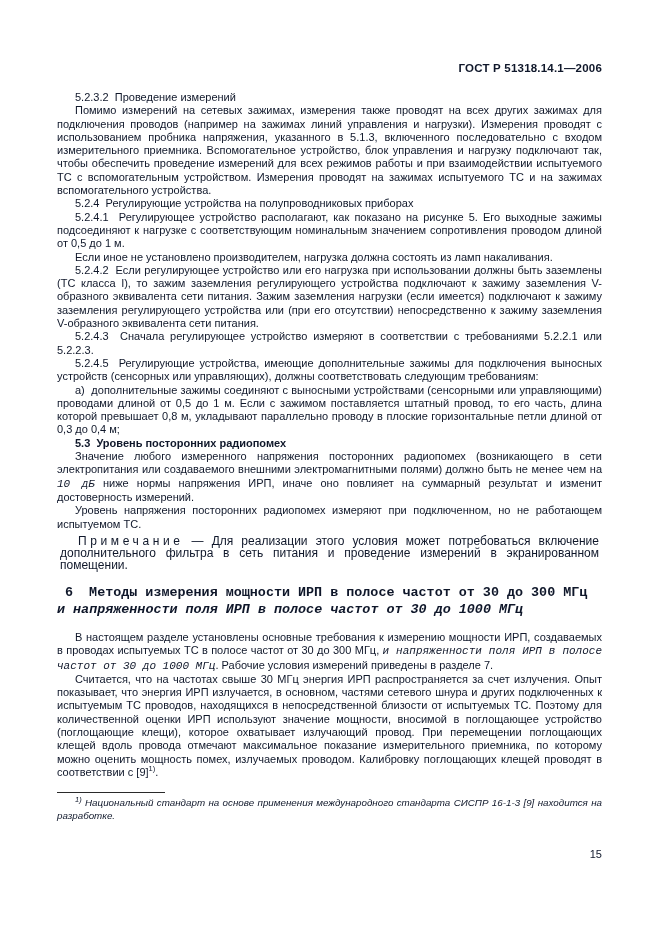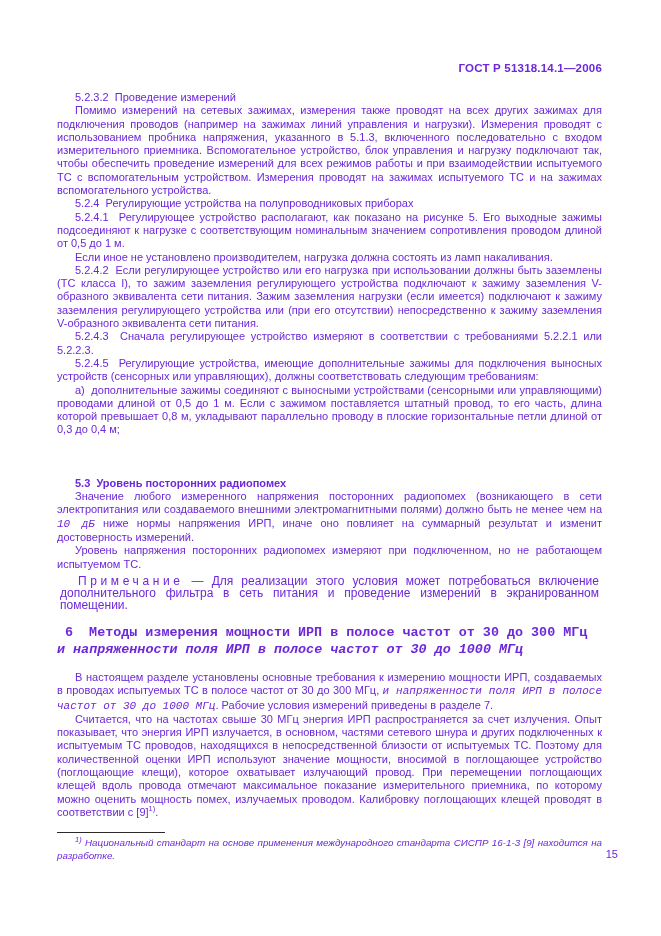--- a/index.html
+++ b/index.html
@@ -2,21 +2,21 @@
 <html lang="ru"><head>
 <meta charset="utf-8">
 <style>
   html, body { margin: 0; padding: 0; background: #ffffff; }
   .page {
     position: relative;
     width: 661px;
     height: 936px;
     background: #ffffff;
     font-family: "Liberation Sans", "DejaVu Sans", sans-serif;
-    color: #6d28d9;
+    color: #0f172a;
     overflow: hidden;
   }
   .content {
     position: absolute;
     left: 57px;
     right: 59px;
     top: 62px;
   }
   .doc-code {
     text-align: right;
@@ -25,21 +25,21 @@
     margin-bottom: 17px;
     letter-spacing: 0.2px;
   }
   p {
     margin: 0;
     text-align: justify;
     font-size: 11px;
     line-height: 13.3px;
   }
   .ind { text-indent: 18px; }
-  .bold { font-weight: bold; margin-top: 40px; }
+  .bold { font-weight: bold; }
   .it { font-style: italic; font-family: Liberation Mono, monospace; }
   .note {
     font-size: 12px;
     line-height: 12px;
     margin: 4px 3px 5px;
   }
   .note .spaced { letter-spacing: 0.3em; }
   .h6 {
     font-weight: bold;
     font-size: 13.4px;
@@ -63,21 +63,21 @@
   }
   .footnote {
     font-size: 9.8px;
     line-height: 12.4px;
     font-style: italic;
     text-indent: 18px;
   }
   .pageno {
     position: absolute;
     top: 848px;
-    right: 43px;
+    right: 59px;
     font-size: 11px;
   }
 </style>
 </head>
 <body>
 
 <div class="page">
   <div class="content">
 
     <div class="doc-code">ГОСТ Р 51318.14.1—2006</div>

